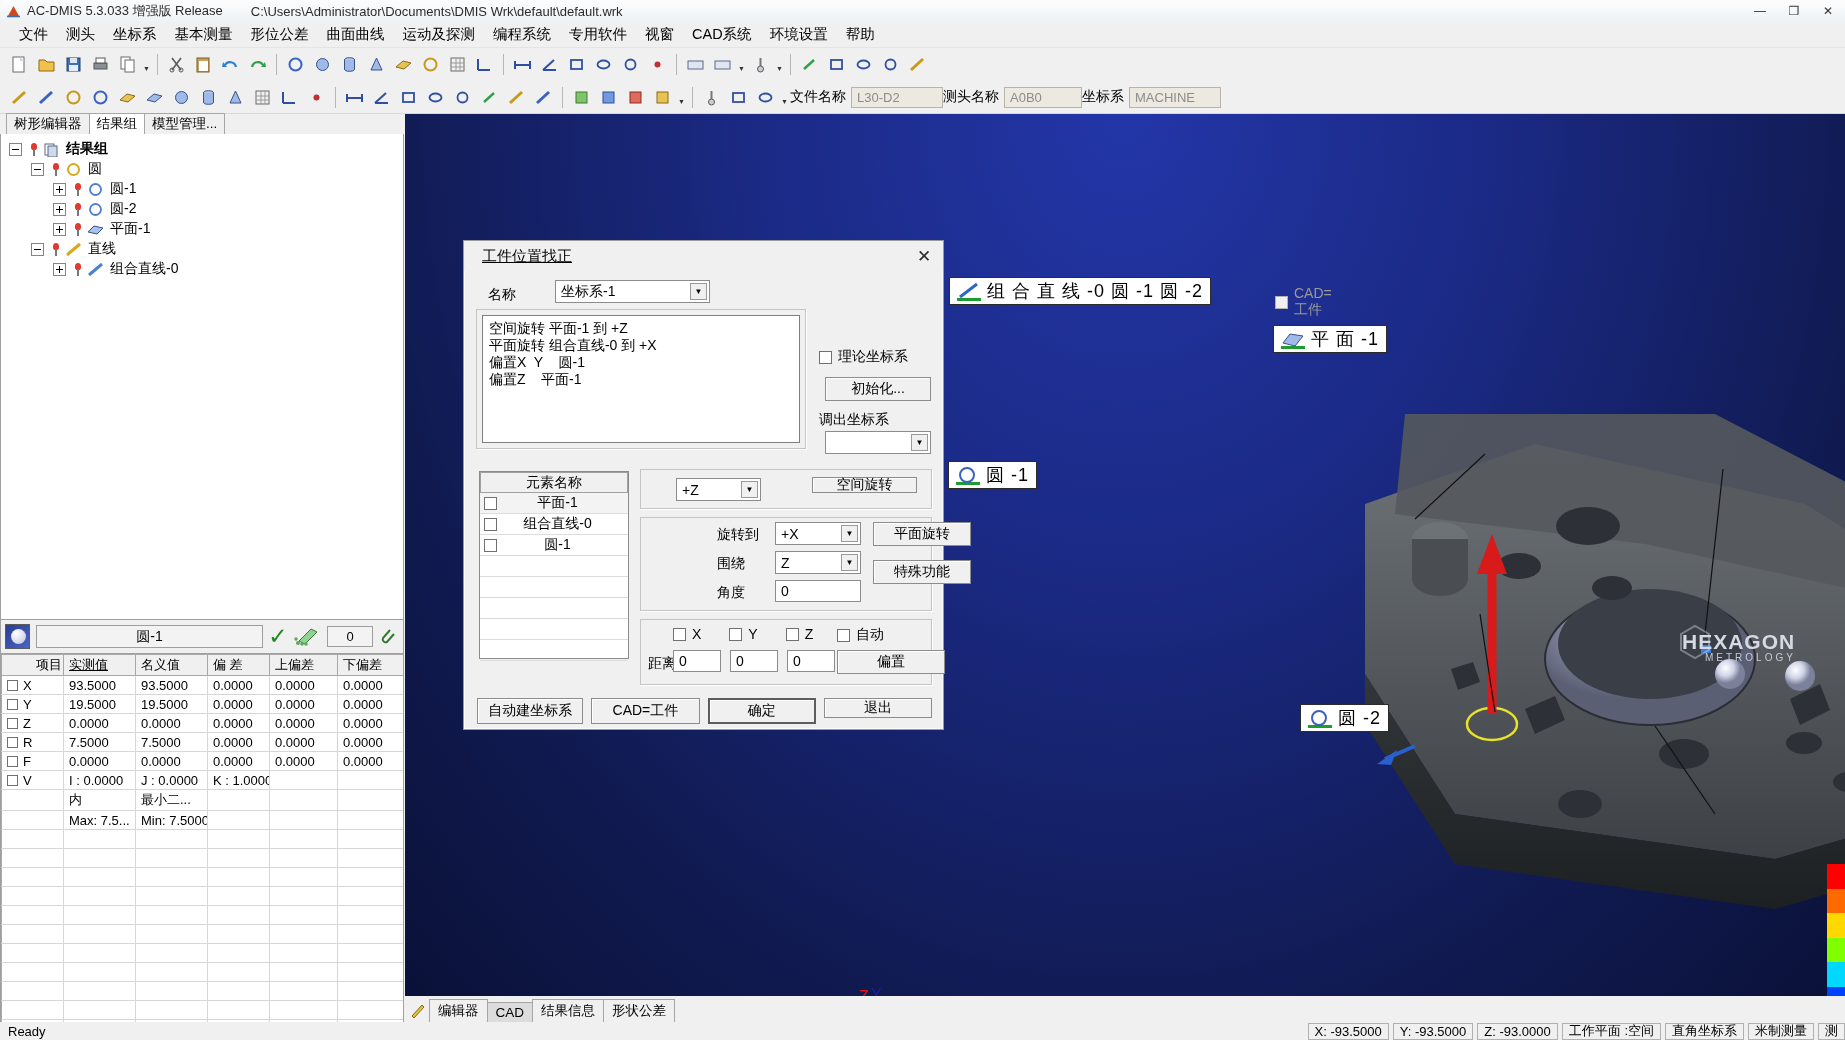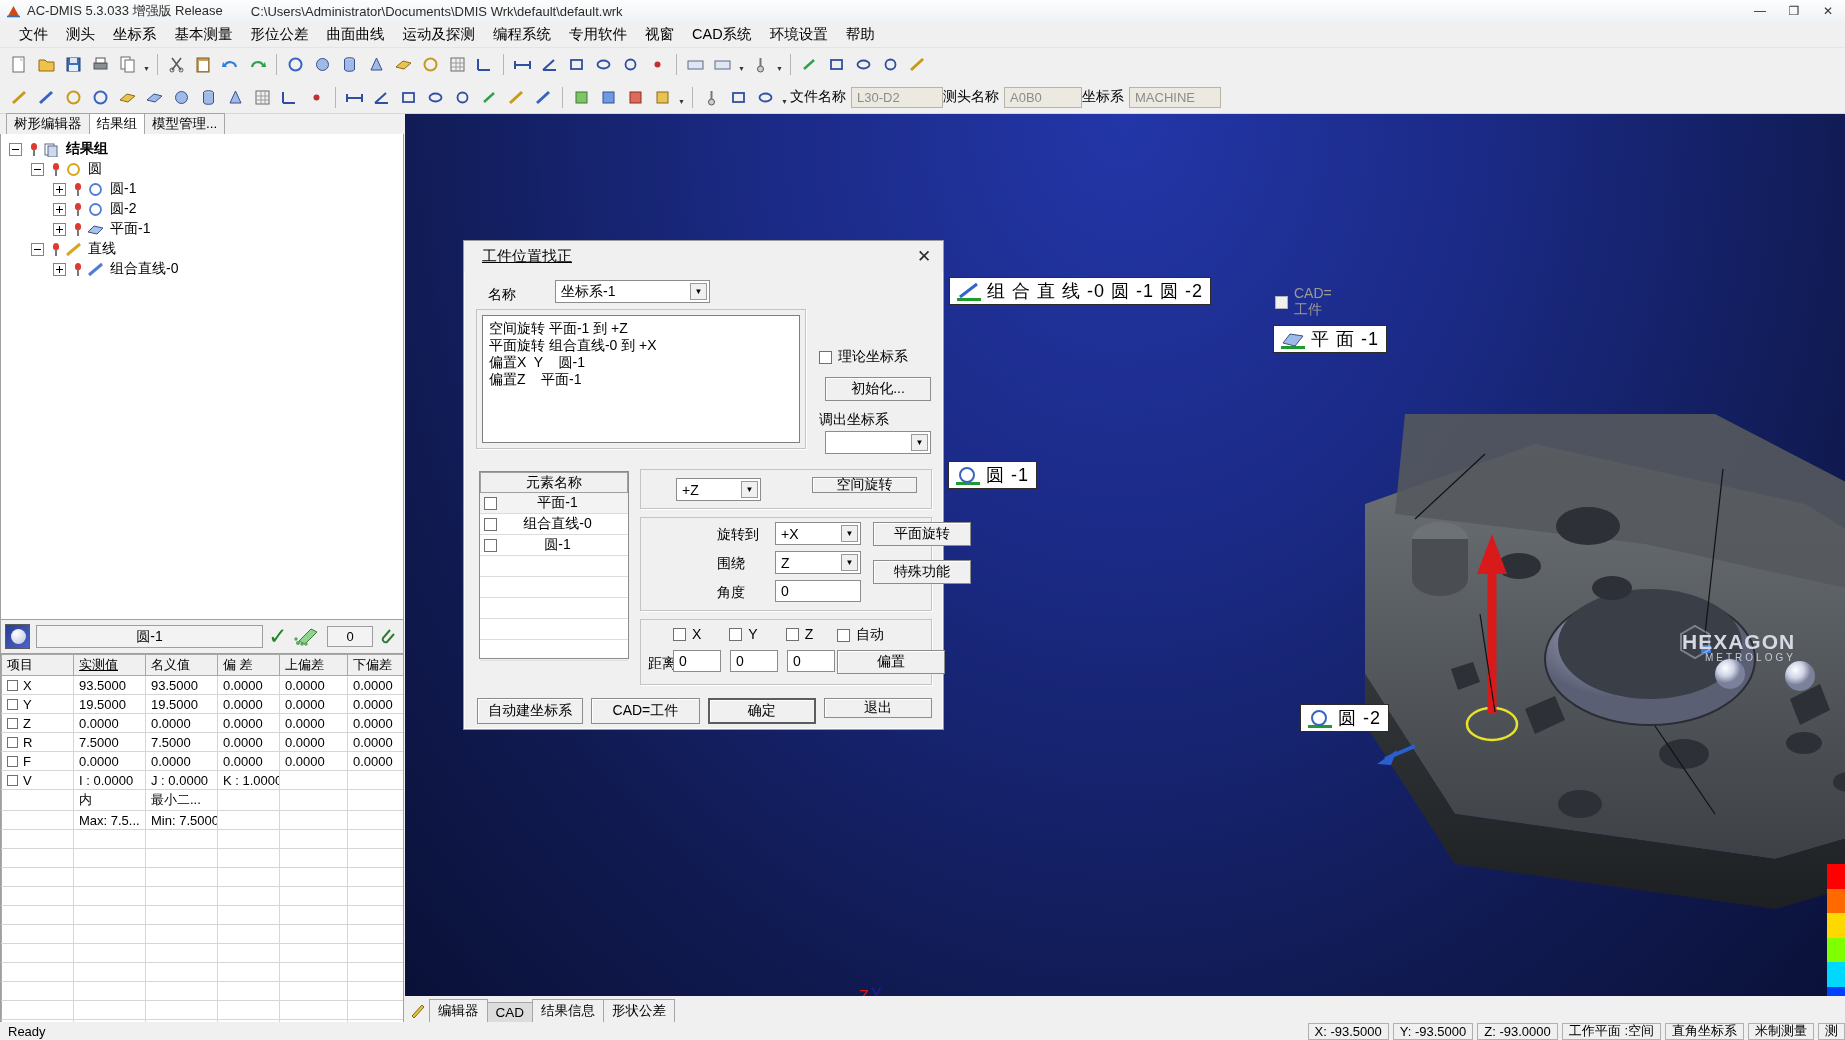--- a/index.html
+++ b/index.html
@@ -632,21 +632,21 @@
         <svg width="20" height="22" viewBox="0 0 20 22">
           <path d="M13 5 L6 13 a3 3 0 0 0 4 4 L17 9" stroke="#2f7a2f" stroke-width="2" fill="none"></path>
         </svg>
       </span>
     </div>
 
     <div id="datatable">
       <table>
         <thead>
             <tr>
-              <th style="width: 72px;">项目</th>
+              <th style="width: 62px; text-align: right;">项目</th>
               <th style="width: 72px; text-decoration: underline;">实测值</th>
               <th style="width: 72px;">名义值</th>
               <th style="width: 62px;">偏 差</th>
               <th style="width: 68px;">上偏差</th>
               <th style="width: 68px;">下偏差</th>
             </tr>
           </thead>
         <tbody>
             <tr>
               <td class="c0"><span class="cellchk"></span><span>X</span></td>

